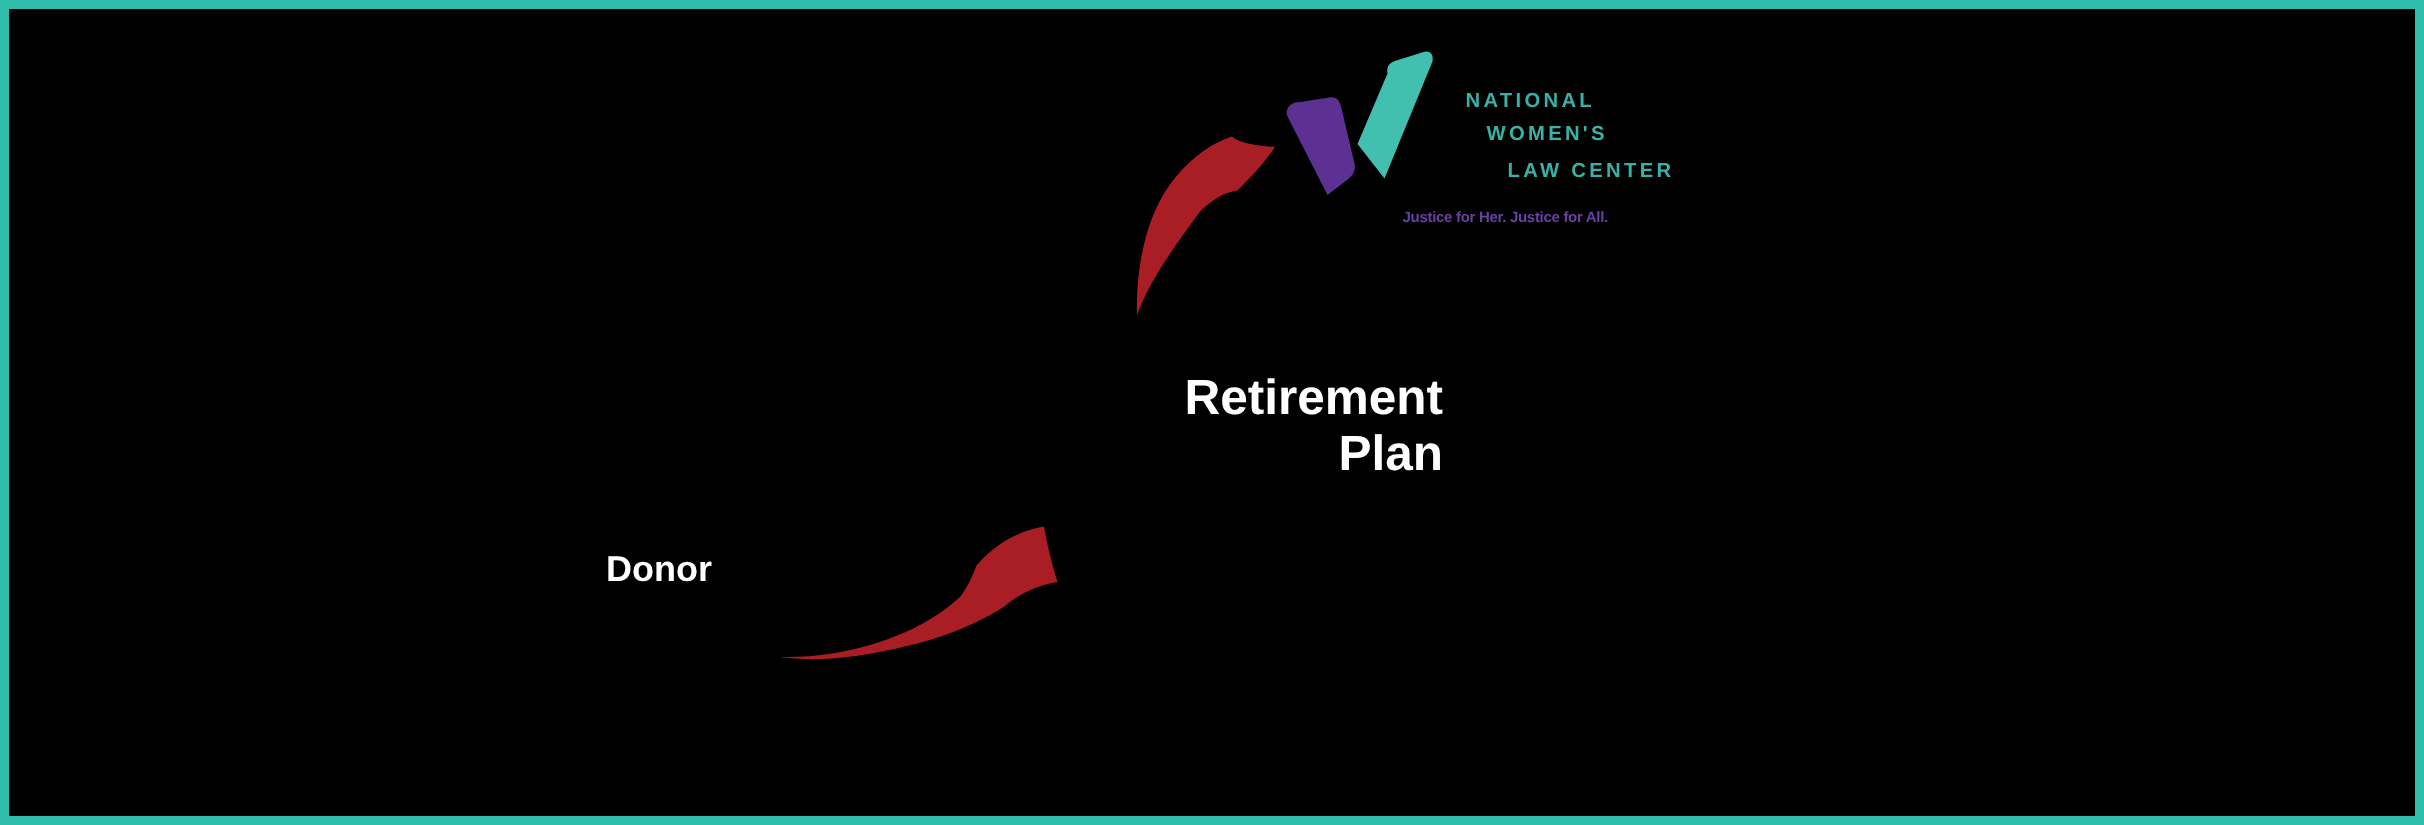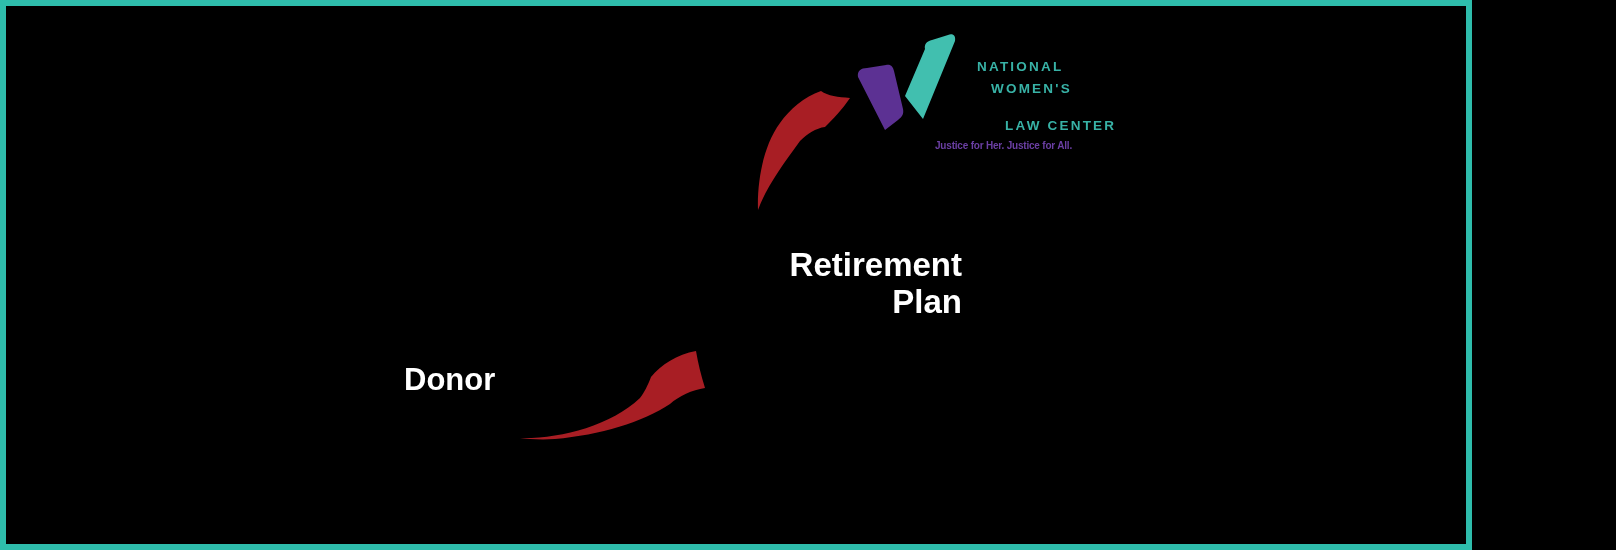--- a/index.html
+++ b/index.html
@@ -1,48 +1,48 @@
 <!DOCTYPE html>
 <html style="--background: #000000; --border_teal: #2EBCAB; --logo_teal: #41BFAF; --logo_text_teal: #38B2A6; --logo_purple: #5C3193; --tagline_purple: #6B3FA4; --arrow_red: #A81E24; --label_white: #FFFFFF;"><head>
 <meta charset="utf-8">
 <style>
   html,body{margin:0;padding:0;background:#000;}
   .canvas{
     position:relative;
-    width:1472px;height:550px;
+    width:1616px;height:550px;
     box-sizing:border-box;
     background:var(--background,#000);
     border:6px solid var(--border_teal,#2EBCAB);
     overflow:hidden;
     font-family:"Liberation Sans",sans-serif;
   }
   .abs{position:absolute;}
   .node-label{
     color:var(--label_white,#fff);
     font-weight:bold;
   }
   .retirement{
     left:556px;top:240px;width:400px;
     font-size:33px;line-height:37px;text-align:right;
   }
   .retirement span{display:block;}
   .donor{
     left:398px;top:358px;width:120px;
-    font-size:31px;line-height:32px;
+    font-size:24px;line-height:32px;
   }
   .logo-line{
     color:var(--logo_text_teal,#38B2A6);
     font-weight:bold;
     font-size:13.5px;line-height:15px;
     letter-spacing:2.2px;
     white-space:nowrap;
   }
   .logo-line1{left:971px;top:53px;}
   .logo-line2{left:985px;top:75px;}
-  .logo-line3{left:971px;top:112px;padding-left:28px;}
+  .logo-line3{left:971px;top:100px;padding-left:28px;}
   .logo-tagline{
     left:929px;top:134px;
     color:var(--tagline_purple,#6B3FA4);
     font-weight:bold;
     font-size:10px;line-height:12px;
     letter-spacing:-0.2px;
     white-space:nowrap;
   }
   svg{display:block;}
 </style>

